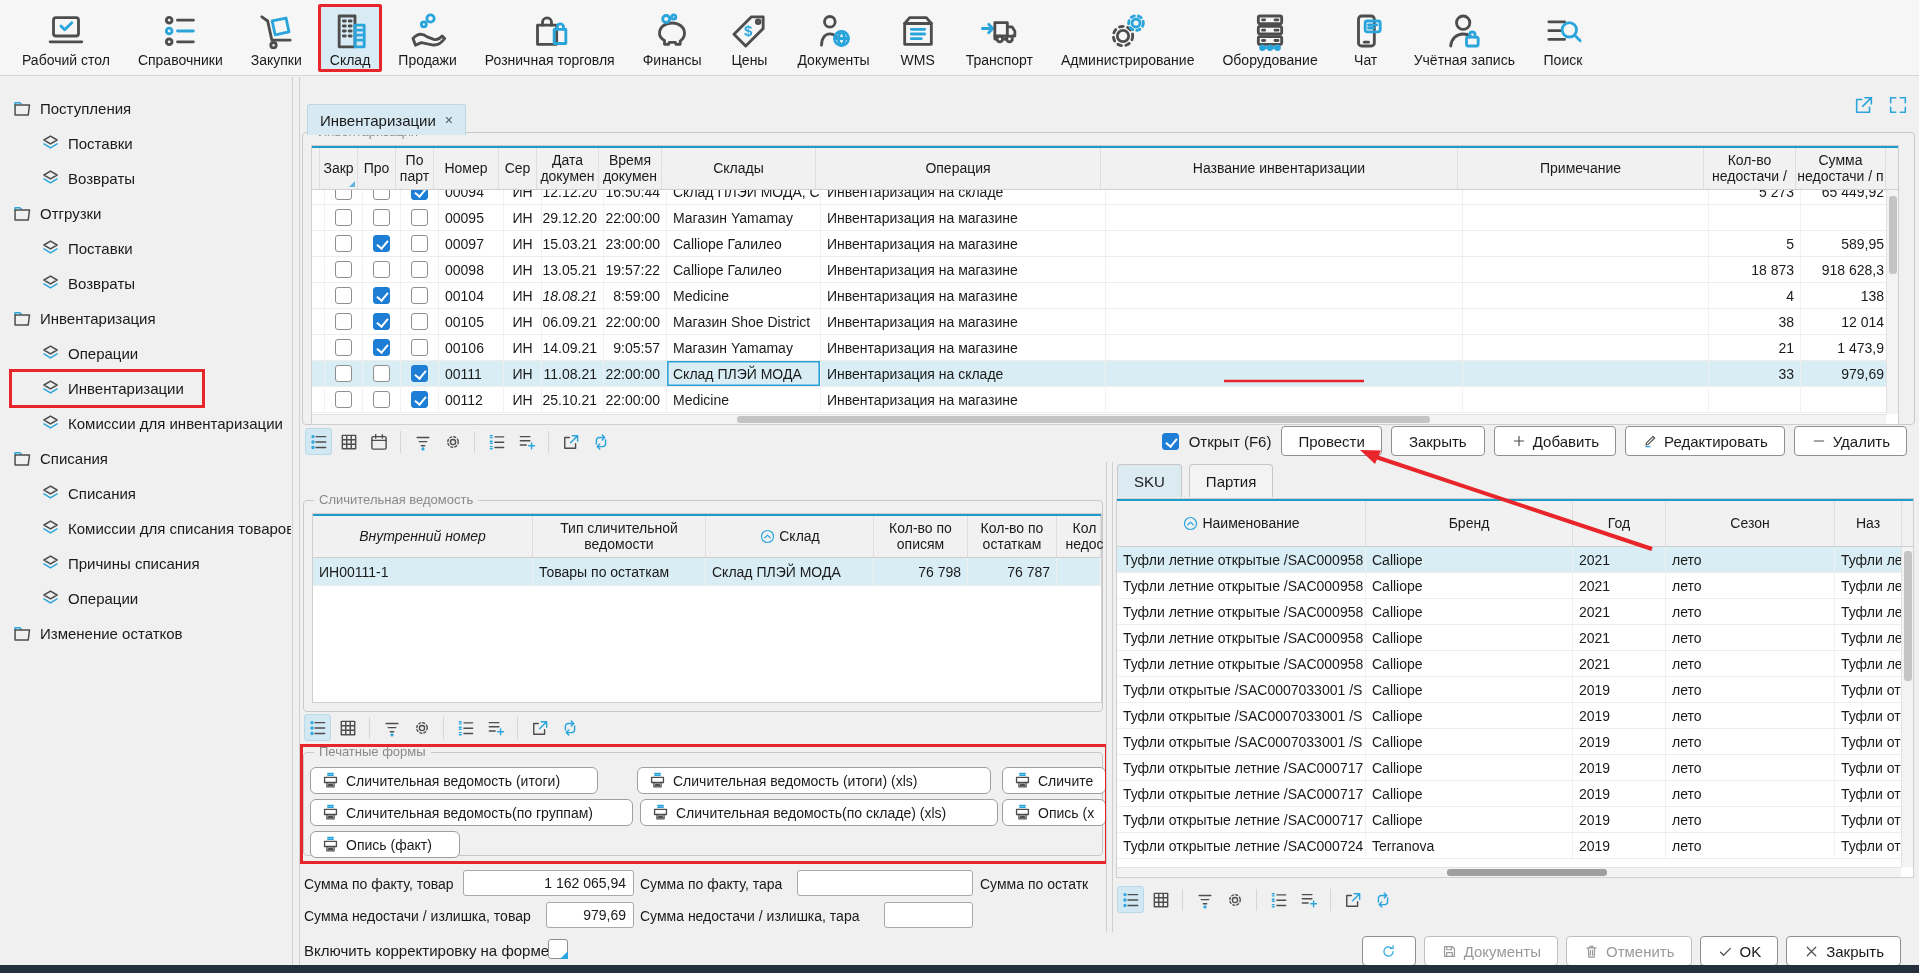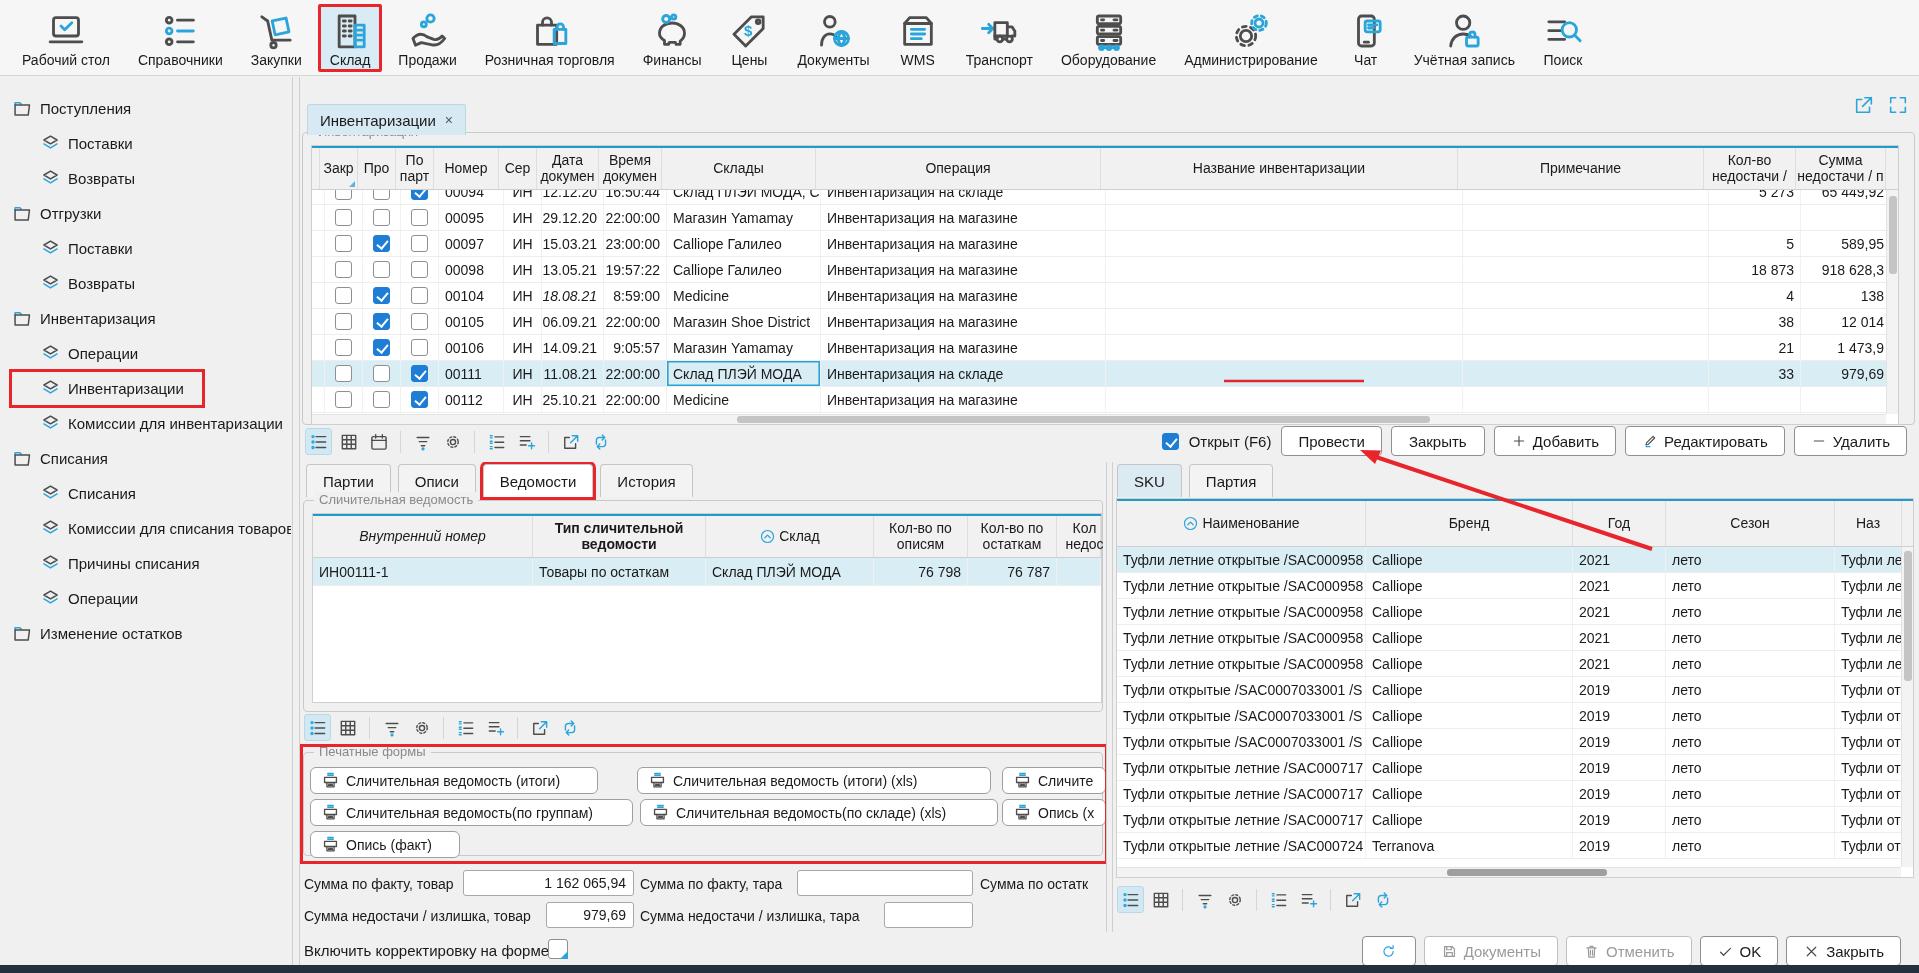--- a/index.html
+++ b/index.html
@@ -208,42 +208,42 @@
             <circle cx="12.5" cy="16.8" r="1.7"></circle>
             <circle cx="18.3" cy="16.8" r="1.7"></circle>
             <path d="M9.5 15v1.8h1.2M14.3 16.8h2.2"></path>
           </svg>
         </span>
         <span class="tb-label">Транспорт</span>
       </div>
       <div class="tb-item">
         <span class="ic">
           <svg width="40" height="40" viewBox="0 0 24 24">
+            <circle cx="9" cy="15" r="3.4"></circle>
+            <circle cx="9" cy="15" r="5.8" stroke-dasharray="2.3 2.7" stroke-width="2.1"></circle>
+            <circle class="ac" cx="16.8" cy="7.2" r="2.4"></circle>
+            <circle class="ac" cx="16.8" cy="7.2" r="4.4" stroke-dasharray="2 2.4" stroke-width="2.1"></circle>
+          </svg>
+        </span>
+        <span class="tb-label">Администрирование</span>
+      </div>
+      <div class="tb-item">
+        <span class="ic">
+          <svg width="40" height="40" viewBox="0 0 24 24">
             <rect x="5" y="3" width="14" height="4.6" rx="1"></rect>
             <rect x="5" y="9.2" width="14" height="4.6" rx="1"></rect>
             <rect x="5" y="15.4" width="14" height="4.6" rx="1"></rect>
             <path d="M7.5 5.3h1.3M15 5.3h1.8M7.5 11.5h1.3M15 11.5h1.8M7.5 17.7h1.3M15 17.7h1.8" stroke-width="1.3"></path>
             <path class="ac" d="M6.5 22h11" stroke-width="1.1"></path>
             <circle class="ac" cx="7.5" cy="22" r="1.1" fill="#f6f6f6"></circle>
             <circle class="ac" cx="12" cy="22" r="1.1" fill="#f6f6f6"></circle>
             <circle class="ac" cx="16.5" cy="22" r="1.1" fill="#f6f6f6"></circle>
           </svg>
         </span>
         <span class="tb-label">Оборудование</span>
-      </div>
-      <div class="tb-item">
-        <span class="ic">
-          <svg width="40" height="40" viewBox="0 0 24 24">
-            <circle cx="9" cy="15" r="3.4"></circle>
-            <circle cx="9" cy="15" r="5.8" stroke-dasharray="2.3 2.7" stroke-width="2.1"></circle>
-            <circle class="ac" cx="16.8" cy="7.2" r="2.4"></circle>
-            <circle class="ac" cx="16.8" cy="7.2" r="4.4" stroke-dasharray="2 2.4" stroke-width="2.1"></circle>
-          </svg>
-        </span>
-        <span class="tb-label">Администрирование</span>
       </div>
       <div class="tb-item">
         <span class="ic">
           <svg width="40" height="40" viewBox="0 0 24 24">
             <rect x="7.5" y="3" width="9.5" height="18" rx="1.8"></rect>
             <path d="M11 18.7h2.5" stroke-width="1.4"></path>
             <rect class="ac" x="11.5" y="6" width="9" height="6.5" rx="1.2" fill="#f6f6f6"></rect>
             <path class="ac" d="M13.5 8.3h5M13.5 10.2h3" stroke-width="1.2"></path>
           </svg>
         </span>
@@ -786,27 +786,26 @@
               <svg width="16" height="16" viewBox="0 0 24 24">
                 <path d="M5 12h14" stroke-width="1.8"></path>
               </svg>
             </span>
             <span>Удалить</span>
           </span>
         </span>
     </div>
 
     <div class="pane" style="left:0;top:386px;width:806px;height:470px">
-      <div id="detail-tabs" style="position:absolute;left:6px;top:2px"><span class="dtab">Партии</span><span class="dtab">Описи</span><span class="dtab act red">Ведомости</span><span class="dtab">История</span></div>
       <div class="grp" style="left:3px;top:38px;width:800px;height:212px">
         <div class="grp-label">Сличительная ведомость</div>
         <div class="tbl" id="stmt-table" style="left:8px;top:12px;width:790px;height:190px">
             <div class="thead" style="height: 44px;">
               <div class="th" style="width: 220px;"><span style="white-space: pre-line; font-style: italic;">Внутренний номер</span></div>
-              <div class="th" style="width: 173px;"><span style="white-space: pre-line; font-weight: bold;">Тип сличительной
+              <div class="th" style="width: 173px;"><span style="white-space: pre-line;">Тип сличительной
 ведомости</span></div>
               <div class="th" style="width: 168px;"><span class="ic"><svg width="17" height="17" viewBox="0 0 24 24">
                     <circle class="ac" cx="12" cy="12" r="8.5" fill="#eaf5fb" stroke-width="1.4"></circle>
                     <path class="ac" d="M8.2 13.8L12 10l3.8 3.8" stroke-width="1.8"></path>
                   </svg></span><span style="white-space: pre-line;">Склад</span></div>
               <div class="th" style="width: 94px;"><span style="white-space: pre-line;">Кол-во по
 описям</span></div>
               <div class="th" style="width: 89px;"><span style="white-space: pre-line;">Кол-во по
 остаткам</span></div>
               <div class="th" style="width: 44px;"><span style="white-space: pre-line; margin-left: 12px;">Кол

